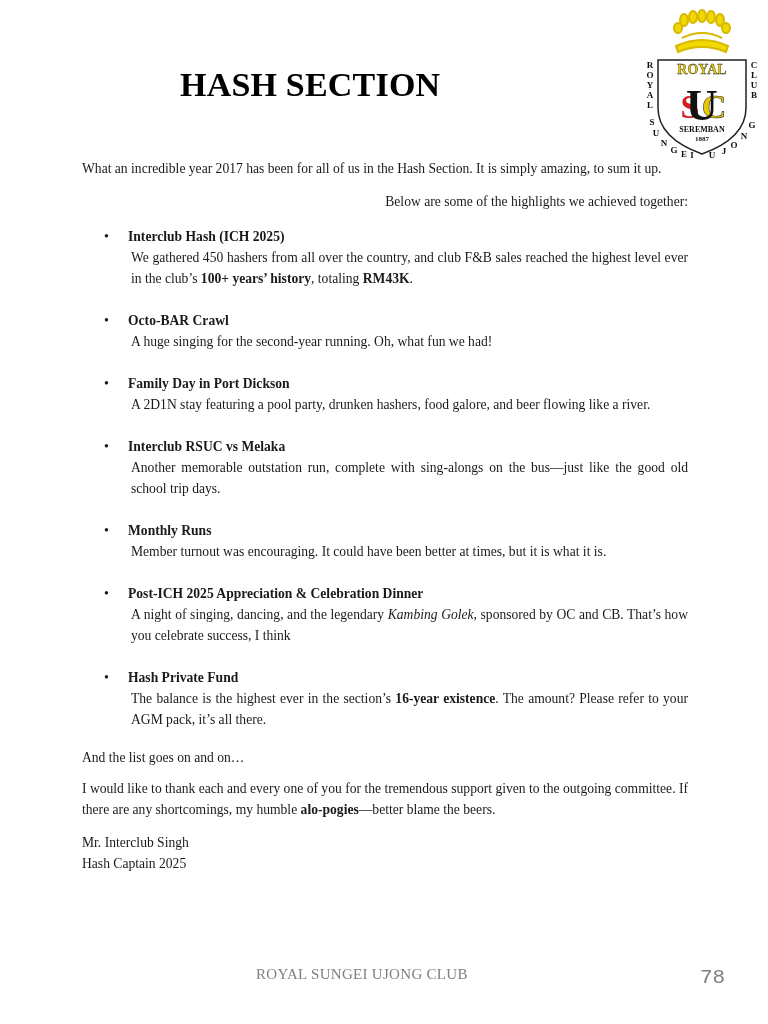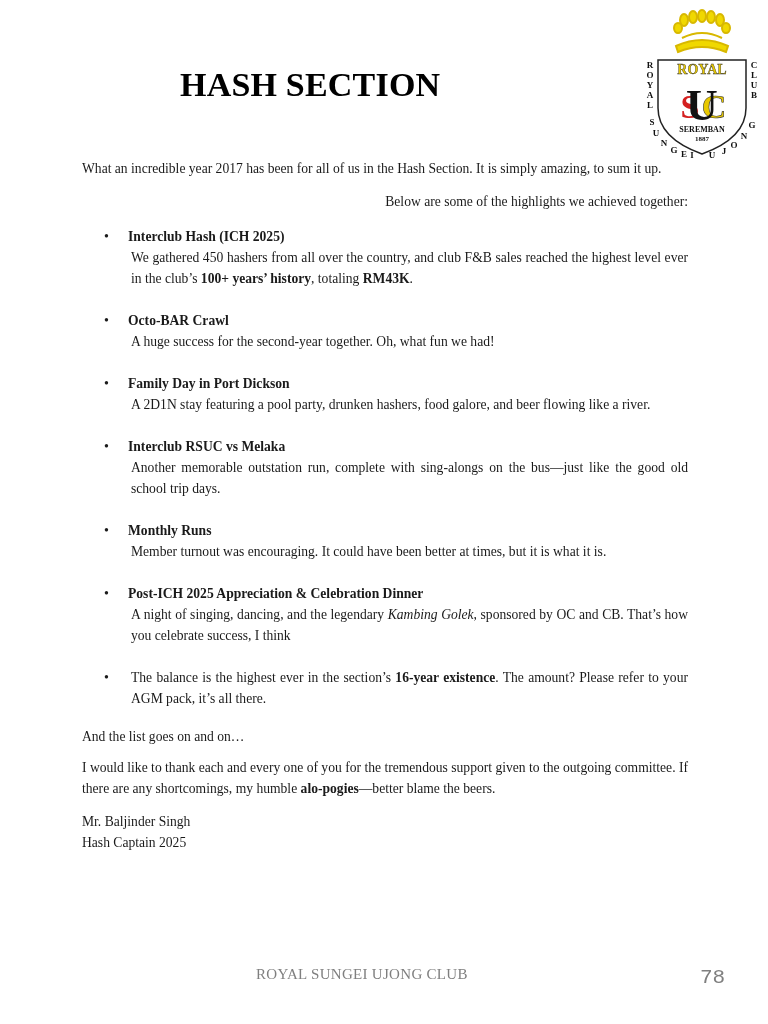--- a/index.html
+++ b/index.html
@@ -85,21 +85,21 @@
 
   <ul class="highlights" id="highlights-list">
       <li>
         <span class="bullet">•</span>
         <span class="hl-title">Interclub Hash (ICH 2025)</span>
         <span class="hl-desc"><span>We gathered 450 hashers from all over the country, and club F&amp;B sales reached the highest level ever in the club’s </span><b>100+ years’ history</b><span>, totaling </span><b>RM43K</b><span>.</span></span>
       </li>
       <li>
         <span class="bullet">•</span>
         <span class="hl-title">Octo-BAR Crawl</span>
-        <span class="hl-desc"><span>A huge success for the second-year together. Oh, what fun we had!</span></span>
+        <span class="hl-desc"><span>A huge singing for the second-year running. Oh, what fun we had!</span></span>
       </li>
       <li>
         <span class="bullet">•</span>
         <span class="hl-title">Family Day in Port Dickson</span>
         <span class="hl-desc"><span>A 2D1N stay featuring a pool party, drunken hashers, food galore, and beer flowing like a river.</span></span>
       </li>
       <li>
         <span class="bullet">•</span>
         <span class="hl-title">Interclub RSUC vs Melaka</span>
         <span class="hl-desc"><span>Another memorable outstation run, complete with sing-alongs on the bus—just like the good old school trip days.</span></span>
@@ -109,24 +109,25 @@
         <span class="hl-title">Monthly Runs</span>
         <span class="hl-desc"><span>Member turnout was encouraging. It could have been better at times, but it is what it is.</span></span>
       </li>
       <li>
         <span class="bullet">•</span>
         <span class="hl-title">Post-ICH 2025 Appreciation &amp; Celebration Dinner</span>
         <span class="hl-desc"><span>A night of singing, dancing, and the legendary </span><i>Kambing Golek</i><span>, sponsored by OC and CB. That’s how you celebrate success, I think</span></span>
       </li>
       <li>
         <span class="bullet">•</span>
+        <span class="hl-title">Hash Private Fund</span>
         <span class="hl-desc"><span>The balance is the highest ever in the section’s </span><b>16-year existence</b><span>. The amount? Please refer to your AGM pack, it’s all there.</span></span>
       </li>
     </ul>
 
   <p class="p-list">And the list goes on and on…</p>
   <p class="p-thanks justify" id="thanks-paragraph"><span>I would like to thank each and every one of you for the tremendous support given to the outgoing committee. If there are any shortcomings, my humble </span><b>alo-pogies</b><span>—better blame the beers.</span></p>
-  <p>Mr. Baljinder Singh</p>
+  <p>Mr. Interclub Singh</p>
   <p>Hash Captain 2025</p>
 </div>
 
 <div class="footer-left">ROYAL SUNGEI UJONG CLUB</div>
 <div class="footer-right">78</div>
 
 </body></html>

